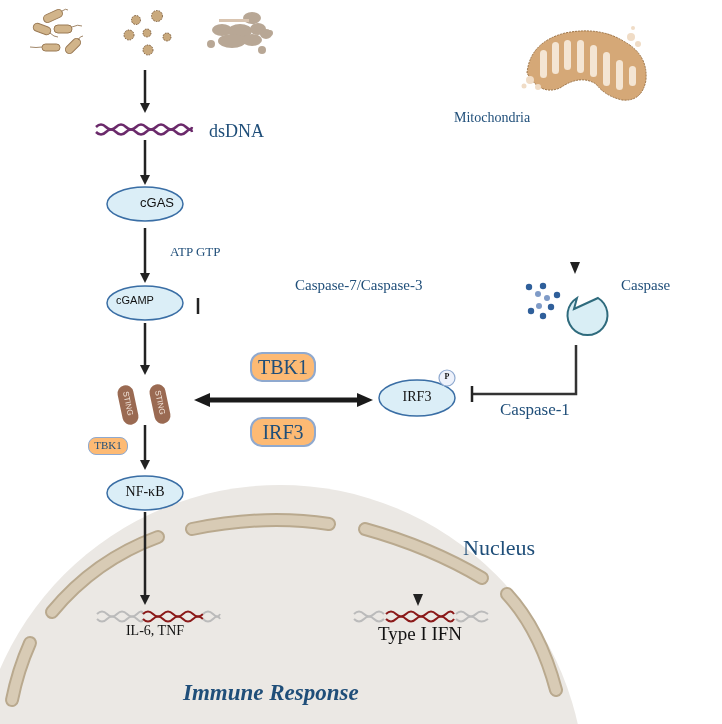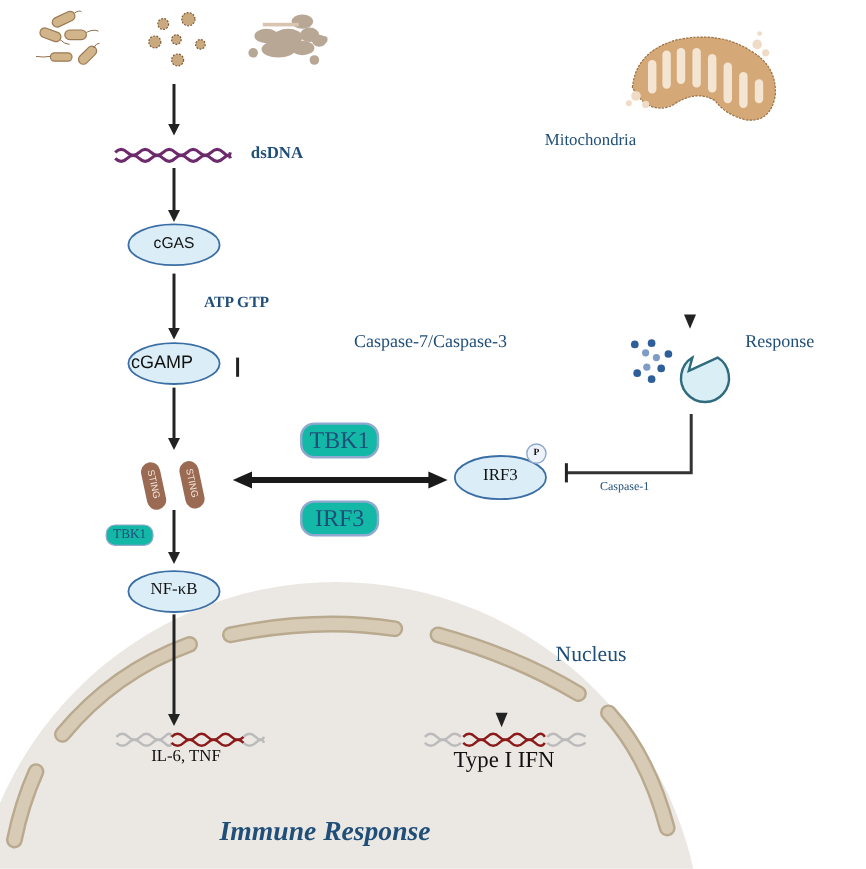--- a/index.html
+++ b/index.html
@@ -2,21 +2,21 @@
 <html><head>
 <meta charset="utf-8">
 <style>
   html, body { margin: 0; padding: 0; background: #ffffff; }
   body { width: 722px; height: 724px; position: relative; overflow: hidden; font-family: "Liberation Serif", serif; }
   svg#diagram { position: absolute; left: 0; top: 0; width: 722px; height: 724px; }
   .lbl { position: absolute; white-space: nowrap; color: #1f4e79; font-family: "Liberation Serif", serif; }
   .node-text { position: absolute; white-space: nowrap; text-align: center; color: #111; }
   .sans { font-family: "Liberation Sans", sans-serif; }
   .serif { font-family: "Liberation Serif", serif; }
-  .pill { position: absolute; border: 2px solid #8fa9cf; border-radius: 12px; background: #14b8a6; color: #1f4e79; font-family: "Liberation Serif", serif; text-align: center; box-sizing: border-box; }
+  .pill { position: absolute; border: 2px solid #8fa9cf; border-radius: 12px; background: #fdba74; color: #1f4e79; font-family: "Liberation Serif", serif; text-align: center; box-sizing: border-box; }
 </style>
 </head>
 <body>
 
 <svg id="diagram" viewBox="0 0 722 724" xmlns="http://www.w3.org/2000/svg">
   <defs>
     <marker id="arrowhead" markerWidth="10" markerHeight="10" refX="5" refY="5" orient="auto" markerUnits="userSpaceOnUse">
       <path d="M0,0 L10,5 L0,10 z" fill="#222"></path>
     </marker>
     <linearGradient id="fadeH" x1="0" x2="1" y1="0" y2="0">
@@ -181,31 +181,31 @@
   <g fill="none" stroke-width="2">
     <path d="M354,614 Q359,609 364,614 T374,614 T384,614" stroke="#bbb"></path>
     <path d="M354,619 Q359,624 364,619 T374,619 T384,619" stroke="#bbb"></path>
     <path d="M386,614 Q391,609 396,614 T406,614 T416,614 T426,614 T436,614 T446,614 T454,614" stroke="#8b1a1a"></path>
     <path d="M386,619 Q391,624 396,619 T406,619 T416,619 T426,619 T436,619 T446,619 T454,619" stroke="#8b1a1a"></path>
     <path d="M456,614 Q461,609 466,614 T476,614 T488,614" stroke="#bbb"></path>
     <path d="M456,619 Q461,624 466,619 T476,619 T488,619" stroke="#bbb"></path>
   </g>
 </svg>
 
-<div class="lbl" style="left:209px;top:121px;font-size:14px;font-weight:bold;">dsDNA</div>
-<div class="lbl" style="left:170px;top:244px;font-size:13px;font-weight:bold;">ATP GTP</div>
+<div class="lbl" style="left:209px;top:121px;font-size:18px;font-weight:normal;">dsDNA</div>
+<div class="lbl" style="left:170px;top:244px;font-size:13px;font-weight:normal;">ATP GTP</div>
 <div class="lbl" style="left:454px;top:110px;font-size:14px;">Mitochondria</div>
-<div class="lbl" style="left:621px;top:277px;font-size:15px;">Response</div>
+<div class="lbl" style="left:621px;top:277px;font-size:15px;">Caspase</div>
 <div class="lbl" style="left:295px;top:277px;font-size:15px;">Caspase-7/Caspase-3</div>
-<div class="lbl" style="left:500px;top:400px;font-size:10px;">Caspase-1</div>
-<div class="lbl" style="left:463px;top:535px;font-size:18px;">Nucleus</div>
+<div class="lbl" style="left:500px;top:400px;font-size:17px;">Caspase-1</div>
+<div class="lbl" style="left:463px;top:535px;font-size:22px;">Nucleus</div>
 <div class="lbl" style="left:183px;top:680px;font-size:23px;font-weight:bold;font-style:italic;">Immune Response</div>
 
-<div class="node-text sans" style="left:107px;top:195px;width:76px;font-size:13px;">cGAS</div>
-<div class="node-text sans" style="left:107px;top:294px;width:56px;font-size:15px;">cGAMP</div>
+<div class="node-text sans" style="left:107px;top:195px;width:76px;font-size:13px;padding-left:12px;">cGAS</div>
+<div class="node-text sans" style="left:107px;top:294px;width:56px;font-size:11px;">cGAMP</div>
 <div class="node-text serif" style="left:107px;top:484px;width:76px;font-size:14px;">NF-κB</div>
 <div class="node-text serif" style="left:379px;top:389px;width:76px;font-size:14px;">IRF3</div>
 <div class="node-text serif" style="left:439px;top:372px;width:16px;font-size:8px;font-weight:bold;">P</div>
 
 <div class="node-text sans" style="left:113px;top:399px;width:30px;font-size:8px;color:#f3e6dc;transform:rotate(78deg);">STING</div>
 <div class="node-text sans" style="left:145px;top:398px;width:30px;font-size:8px;color:#f3e6dc;transform:rotate(78deg);">STING</div>
 
 <div class="pill" style="left:88px;top:437px;width:40px;height:18px;font-size:11px;line-height:14px;border-width:1px;border-radius:8px;">TBK1</div>
 <div class="pill" style="left:250px;top:352px;width:66px;height:30px;font-size:20px;line-height:26px;">TBK1</div>
 <div class="pill" style="left:250px;top:417px;width:66px;height:30px;font-size:20px;line-height:26px;">IRF3</div>

